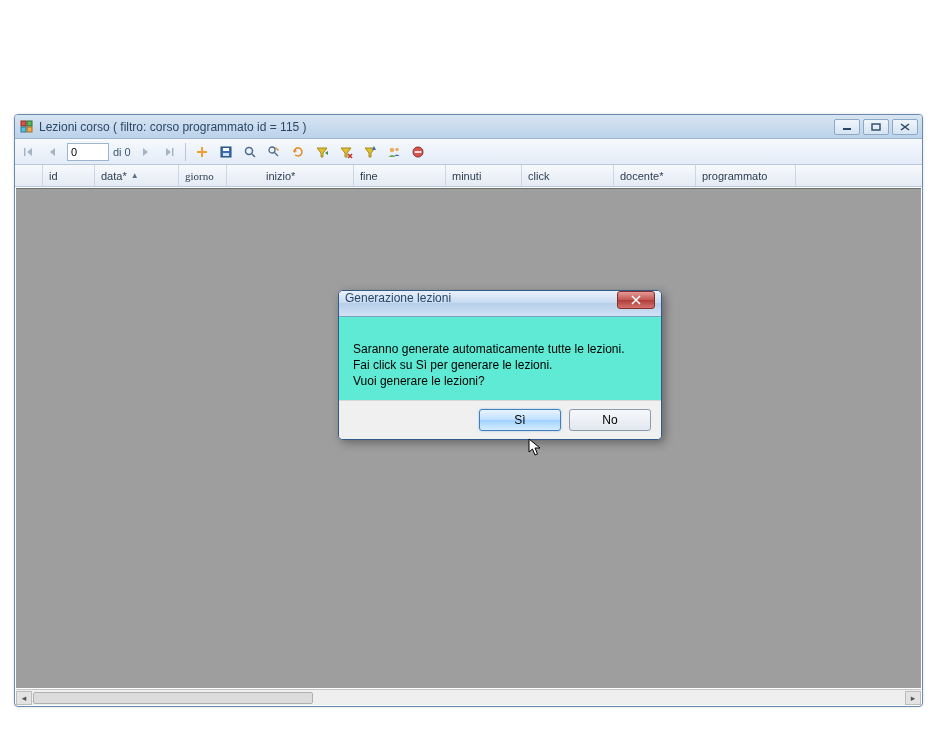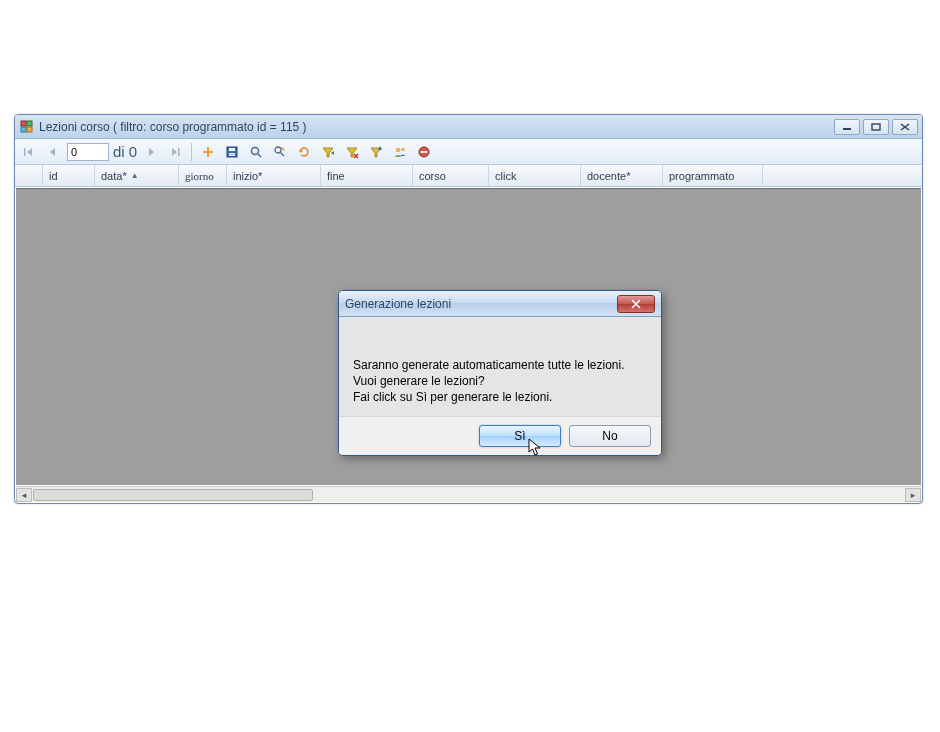--- a/index.html
+++ b/index.html
@@ -9,21 +9,21 @@
     background: #fff;
     width: 940px;
     height: 732px;
     position: relative;
   }
   .main-window {
     position: absolute;
     left: 14px;
     top: 114px;
     width: 909px;
-    height: 390px;
+    height: 593px;
     border: 1px solid #6a8ab0;
     border-radius: 4px;
     background: #fff;
     box-shadow: 0 0 3px rgba(0,0,0,0.15);
   }
   .titlebar {
     height: 24px;
     background: linear-gradient(to bottom, #d7e4f2 0%, #bcd3ea 100%);
     border-bottom: 1px solid #9db5d1;
     border-radius: 3px 3px 0 0;
@@ -64,21 +64,21 @@
     color:#3b5877;
   }
   .tb-btn.disabled { opacity: 0.4; }
   .tb-input {
     width: 42px; height: 18px;
     border:1px solid #9db5d1;
     background:#fff;
     font-size:11px;
     padding: 0 3px;
   }
-  .tb-label { font-size:15px; color:#3b5877;}
+  .tb-label { font-size:11px; color:#3b5877;}
   .sep {
     width:1px;height:18px;background:#b7c8dd;margin:0 2px;
   }
   
   .grid-header {
     height: 22px;
     background: linear-gradient(to bottom,#f7f9fc,#e4ebf4);
     border-bottom: 1px solid #b7c8dd;
     display:flex;
     font-size:11px;
@@ -127,39 +127,39 @@
     border:1px solid #2f5a8a;
     border-radius:5px;
     background:#fff;
     box-shadow: 3px 3px 10px rgba(0,0,0,0.35);
     overflow:hidden;
   }
   .dialog .dlg-titlebar {
     height:26px;
     background: linear-gradient(to bottom,#e9f1fb 0%, #c7daf0 48%, #b6cfea 50%, #d2e2f4 100%);
     border-bottom:1px solid #7fa0c6;
-    display:flex;align-items:center;
+    display:flex;align-items:flex-start;
     padding: 0 6px;
     font-size:12px;color:#2b4766;
   }
   .dlg-titlebar .title{ flex:1; }
   .close-btn {
     width: 38px; height: 18px;
     border-radius: 3px;
     background: linear-gradient(to bottom,#e49a97,#c25651 50%,#b03c36 51%,#d3746f);
     border:1px solid #8a2c27;
     display:flex;align-items:center;justify-content:center;
     color:#fff;font-size:12px;
   }
   .dlg-body {
-    padding: 40px 14px 10px 14px;
+    padding: 24px 14px 10px 14px;
     font-size:12px;
     color:#000;
     line-height:1.35;
-    background:#e5e5e5;
+    background:#5eead4;
     min-height: 80px;
   }
   .dlg-buttons {
     background:#f0f0f0;
     border-top:1px solid #d7d7d7;
     padding: 8px 10px;
     display:flex;
     justify-content:flex-end;
     gap:8px;
   }
@@ -316,28 +316,28 @@
       <div class="gh-cell" style="width: 52px;">
         <span>id</span>
       </div>
       <div class="gh-cell" style="width: 84px;">
         <span>data*</span>
         <span class="sort">▲</span>
       </div>
       <div class="gh-cell" style="width: 48px; font-family: Liberation Serif, serif;">
         <span>giorno</span>
       </div>
-      <div class="gh-cell" style="width: 94px;">
+      <div class="gh-cell" style="width: 94px; margin-left: 33px;">
         <span>inizio*</span>
       </div>
       <div class="gh-cell" style="width: 92px;">
         <span>fine</span>
       </div>
       <div class="gh-cell" style="width: 76px;">
-        <span>corso</span>
+        <span>minuti</span>
       </div>
       <div class="gh-cell" style="width: 92px;">
         <span>click</span>
       </div>
       <div class="gh-cell" style="width: 82px;">
         <span>docente*</span>
       </div>
       <div class="gh-cell" style="width: 100px;">
         <span>programmato</span>
       </div>
@@ -357,22 +357,22 @@
   <div class="dlg-titlebar">
     <span class="title">Generazione lezioni</span>
     <div class="close-btn">
       <svg width="12" height="10" viewBox="0 0 12 10">
           <path d="M2 1 L10 9 M10 1 L2 9" stroke="#fff" stroke-width="1.6"></path>
         </svg>
     </div>
   </div>
   <div class="dlg-body">
     <div>Saranno generate automaticamente tutte le lezioni.</div>
+    <div>Fai click su Sì per generare le lezioni.</div>
     <div>Vuoi generare le lezioni?</div>
-    <div>Fai click su Sì per generare le lezioni.</div>
   </div>
   <div class="dlg-buttons">
     <div class="dlg-btn primary">
       <span>Sì</span>
     </div>
     <div class="dlg-btn">
       <span>No</span>
     </div>
   </div>
 </div>

